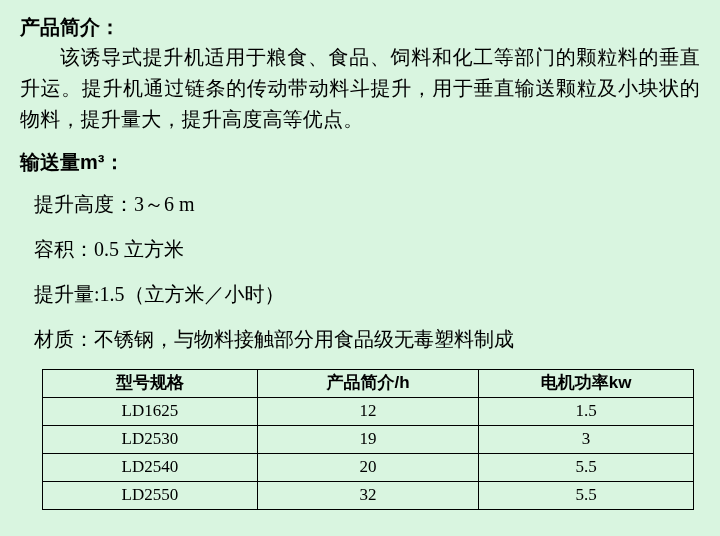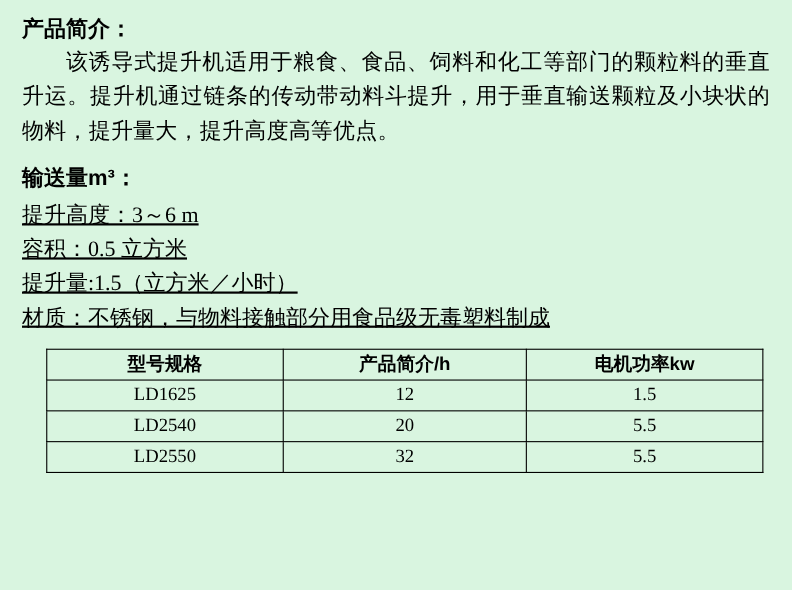--- a/index.html
+++ b/index.html
@@ -36,23 +36,22 @@
     text-indent: 2em;
     letter-spacing: 0.2px;
     font-family: Liberation Serif, serif;
   }
   .spec-block {
     margin-top: 6px;
   }
   .spec-line {
     font-size: 20px;
     line-height: 31px;
-    margin: 0;
+    margin: 14px;
     white-space: nowrap;
-    text-decoration: underline;
   }
   .gap {
     height: 14px;
   }
   table.spec-table {
     border-collapse: collapse;
     width: 652px;
     margin: 12px 0 0 22px;
     table-layout: fixed;
   }
@@ -105,20 +104,25 @@
         <th>电机功率kw</th>
       </tr>
     </thead>
     <tbody>
       <tr>
         <td>LD1625</td>
         <td>12</td>
         <td>1.5</td>
       </tr>
       <tr>
+        <td>LD2530</td>
+        <td>19</td>
+        <td>3</td>
+      </tr>
+      <tr>
         <td>LD2540</td>
         <td>20</td>
         <td>5.5</td>
       </tr>
       <tr>
         <td>LD2550</td>
         <td>32</td>
         <td>5.5</td>
       </tr>
     </tbody>

